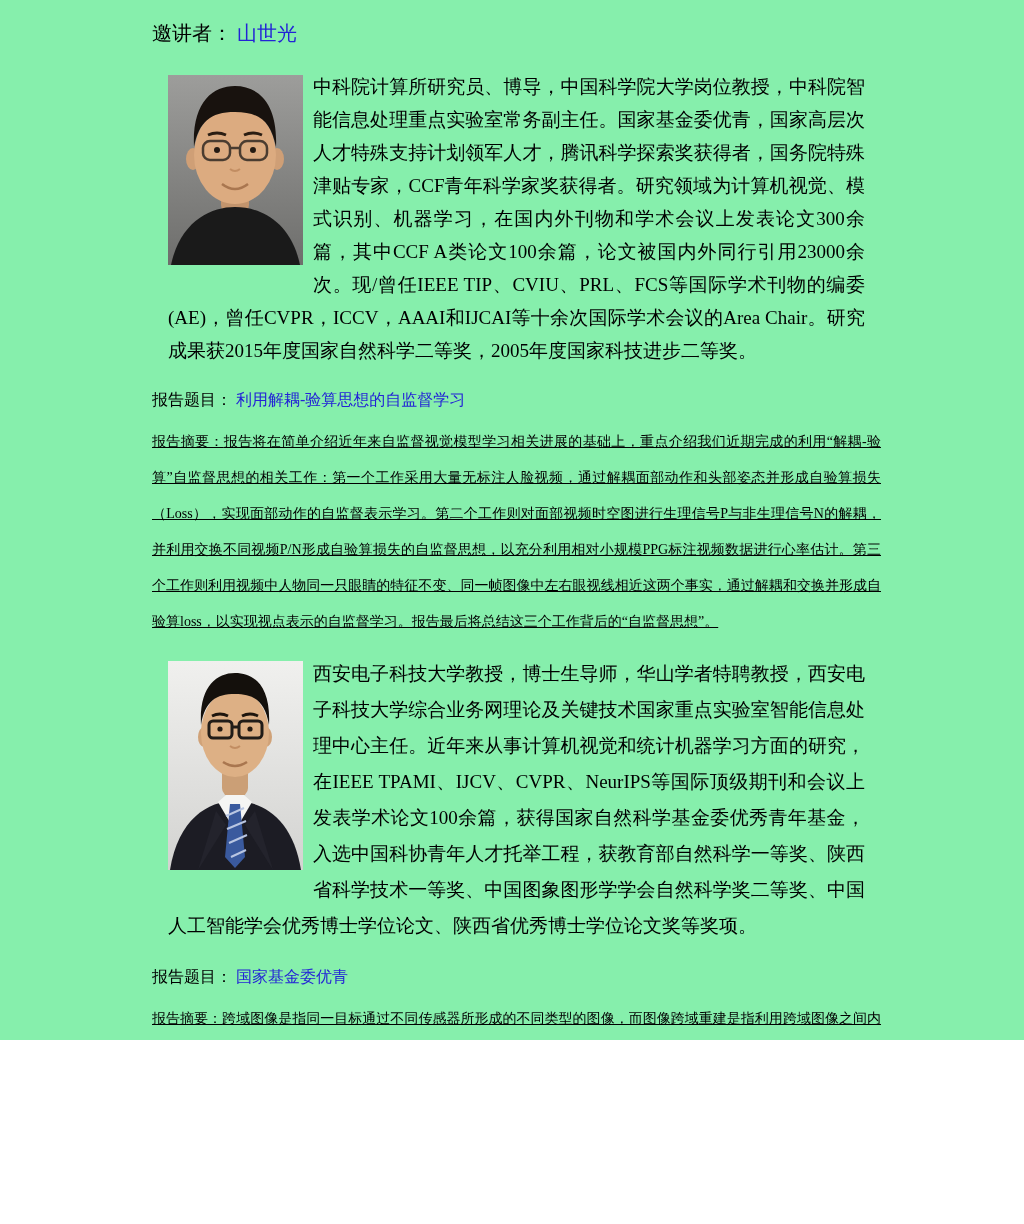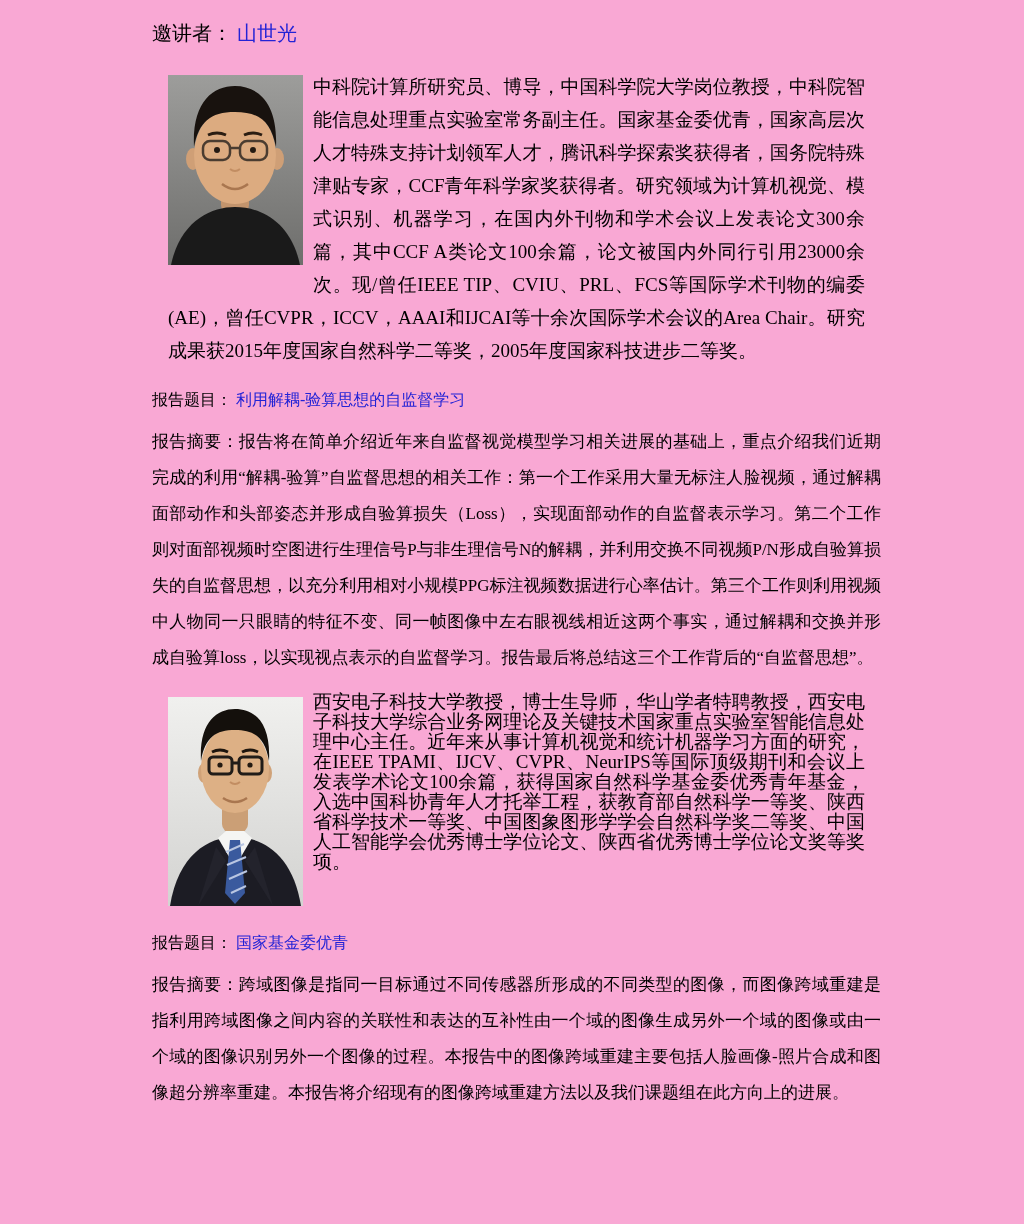--- a/index.html
+++ b/index.html
@@ -5,23 +5,23 @@
   * { box-sizing: border-box; }
   html, body { margin: 0; padding: 0; background: #ffffff; }
   body {
     font-family: "Liberation Serif", "DejaVu Serif", serif;
     color: #000000;
     -webkit-font-smoothing: antialiased;
   }
   .page {
     position: relative;
     width: 1024px;
-    height: 1224px;
+    height: 1040px;
     margin: 0 auto;
-    background: #f9a8d4;
+    background: #86efac;
     padding: 20px 143px 0 152px;
     overflow: hidden;
   }
   .heading {
     font-size: 20px;
     line-height: 26px;
     margin: 0;
   }
   .heading-1 { margin-bottom: 24px; }
   .heading-2 { margin-top: 18px; margin-bottom: 26px; }
@@ -29,37 +29,38 @@
     color: #2323d6;
     text-decoration: none;
     cursor: pointer;
   }
   .bio {
     font-size: 19px;
     text-align: justify;
     margin: 16px;
   }
   .bio-1 { line-height: 33px; }
-  .bio-2 { line-height: 20px; }
+  .bio-2 { line-height: 36px; }
   .photo {
     float: left;
     margin: 5px 10px 4px 0;
     line-height: 0;
   }
   .clearfix::after { content: ""; display: block; clear: both; }
   .title-line {
     font-size: 16px;
     line-height: 26px;
     margin: 20px 0 0 0;
   }
   .abstract {
-    font-size: 17px;
+    font-size: 14px;
     line-height: 36px;
     text-align: justify;
     margin: 11px 0 0 0;
+    text-decoration: underline;
   }
 </style>
 </head>
 <body>
 
 <div class="page">
 
   <p class="heading heading-1">
     <span>邀讲者：</span>
     <a class="link">山世光</a>

